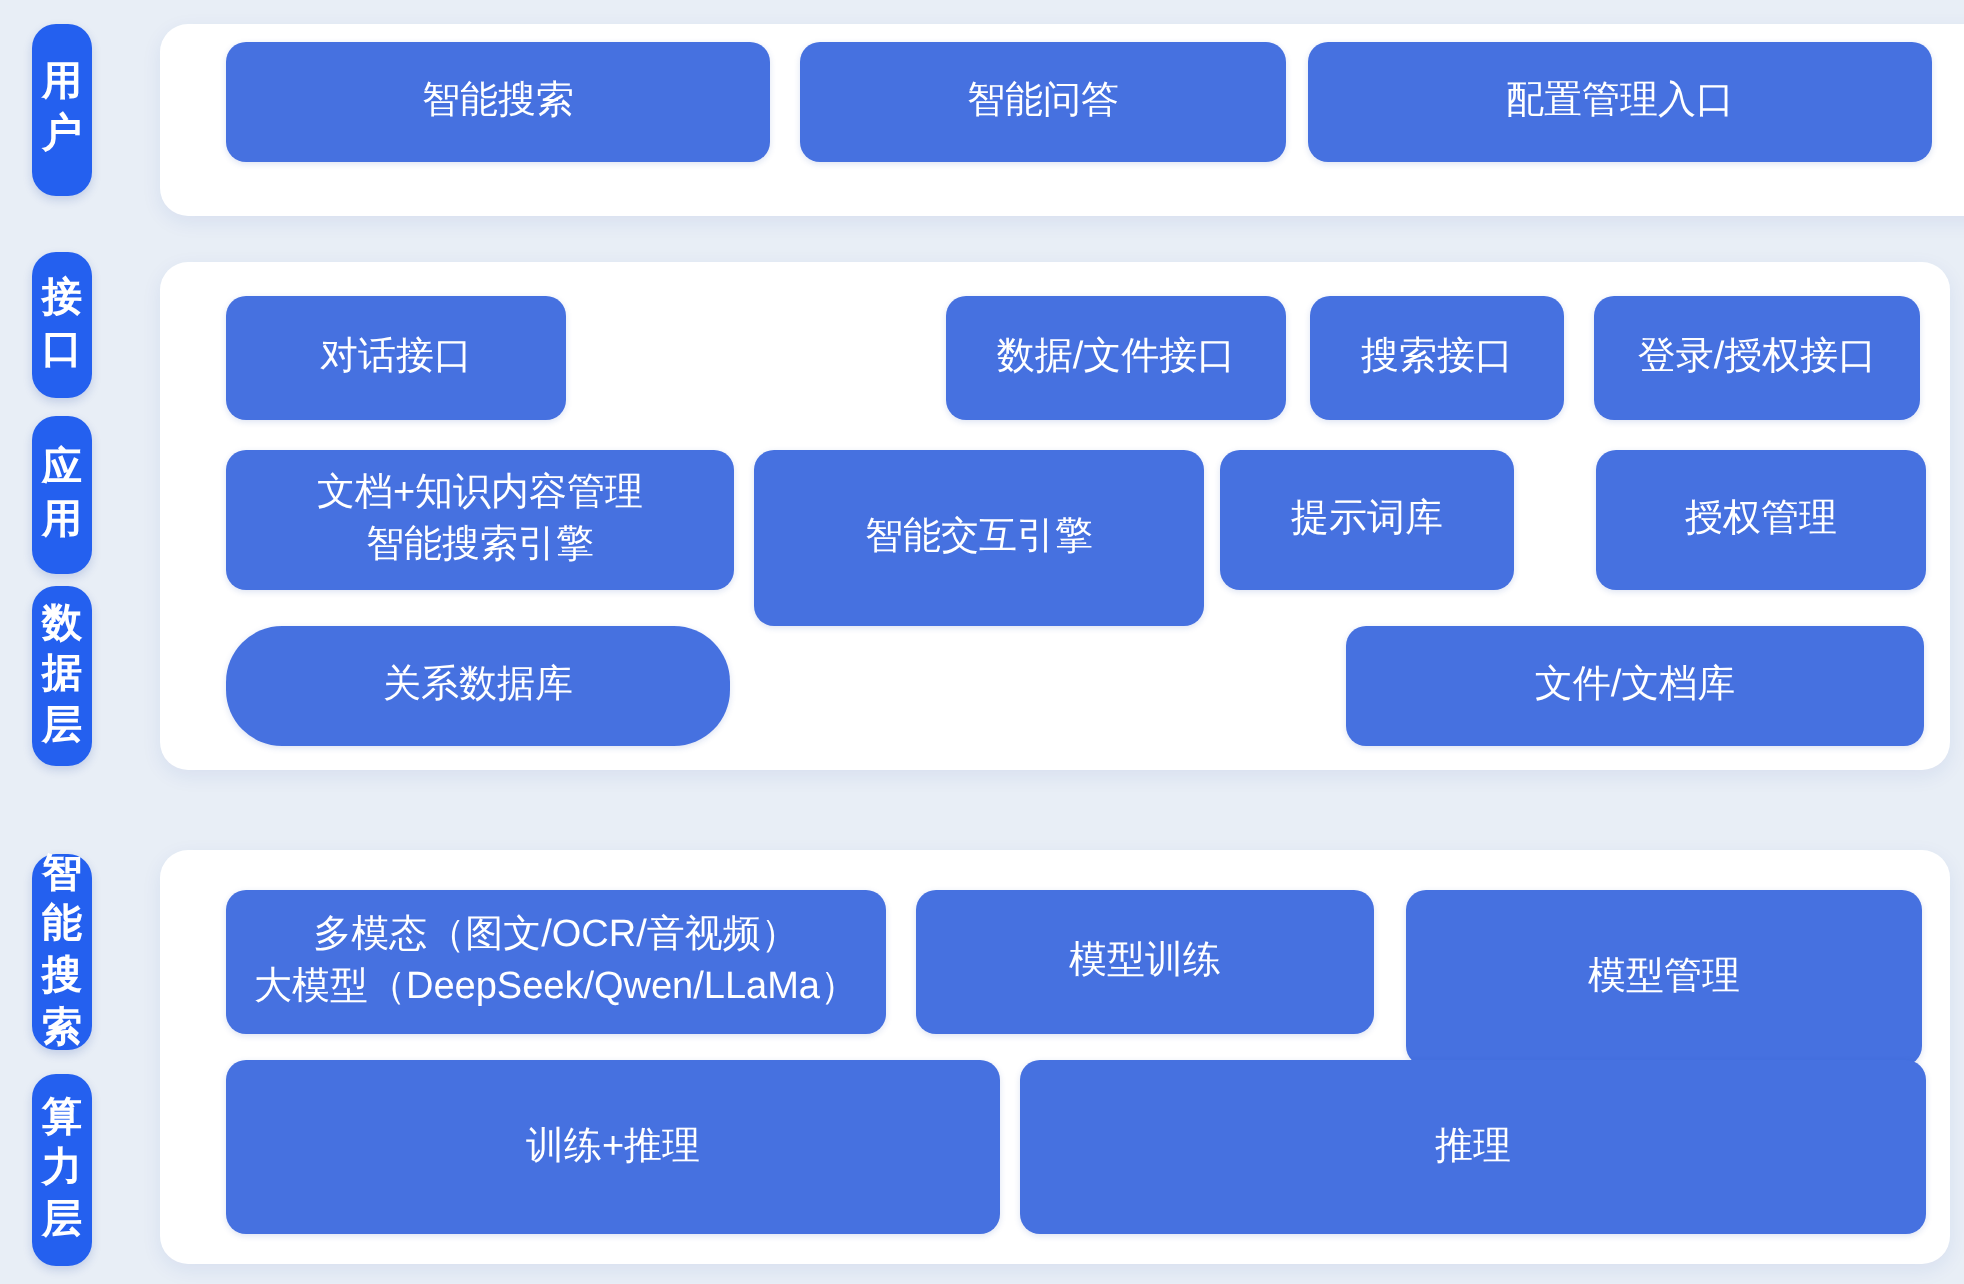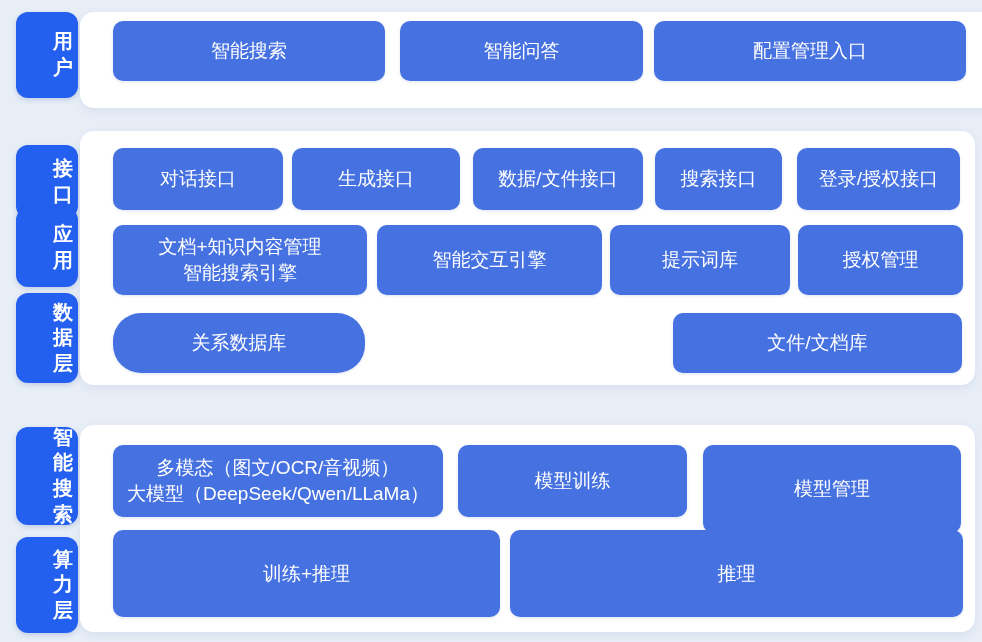--- a/index.html
+++ b/index.html
@@ -14,21 +14,20 @@
     overflow:hidden;
   }
   
   .layer-label{
     position:absolute;
     left:16px;width:30px;
     background:#2460ef;
     border-radius:12px;
     display:flex;align-items:center;justify-content:center;
     box-shadow:0 2px 5px rgba(20,60,160,0.18);
-    padding-left:32px;
   }
   .layer-label span{
     display:block;
     width:1.15em;
     color:#ffffff;
     font-size:20px;
     font-weight:bold;
     line-height:1.28;
     text-align:center;
     word-break:break-all;
@@ -57,21 +56,21 @@
   }
 </style>
 </head>
 <body>
 
 <div class="canvas">
 
   <div class="layer-label" style="top:12px;height:86px;">
     <span>用户</span>
   </div>
-  <div class="layer-label" style="top:145px;height:73px;">
+  <div class="layer-label" style="top:126px;height:73px;">
     <span>接口</span>
   </div>
   <div class="layer-label" style="top:208px;height:79px;">
     <span>应用</span>
   </div>
   <div class="layer-label" style="top:293px;height:90px;">
     <span>数据层</span>
   </div>
   <div class="layer-label" style="top:427px;height:98px;">
     <span>智能搜索</span>
@@ -90,41 +89,38 @@
     <div class="box" style="left:574px;top:9px;width:312px;height:60px;">
       <span>配置管理入口</span>
     </div>
   </div>
 
   <div class="panel" style="top:131px;height:254px;">
 
     <div class="box" style="left:33px;top:17px;width:170px;height:62px;">
       <span>对话接口</span>
     </div>
-    <div class="box" style="left:212px;top:17px;width:168px;height:62px;">
-      <span>生成接口</span>
-    </div>
     <div class="box" style="left:393px;top:17px;width:170px;height:62px;">
       <span>数据/文件接口</span>
     </div>
     <div class="box" style="left:575px;top:17px;width:127px;height:62px;">
       <span>搜索接口</span>
     </div>
     <div class="box" style="left:717px;top:17px;width:163px;height:62px;">
       <span>登录/授权接口</span>
     </div>
 
     <div class="box" style="left:33px;top:94px;width:254px;height:70px;">
       <span>文档+知识内容管理
 智能搜索引擎</span>
     </div>
-    <div class="box" style="left:297px;top:94px;width:225px;height:70px;">
+    <div class="box" style="left:297px;top:94px;width:225px;height:88px;">
       <span>智能交互引擎</span>
     </div>
-    <div class="box" style="left:530px;top:94px;width:180px;height:70px;">
+    <div class="box" style="left:530px;top:94px;width:147px;height:70px;">
       <span>提示词库</span>
     </div>
     <div class="box" style="left:718px;top:94px;width:165px;height:70px;">
       <span>授权管理</span>
     </div>
 
     <div class="box" style="left:33px;top:182px;width:252px;height:60px;border-radius:28px;">
       <span>关系数据库</span>
     </div>
     <div class="box" style="left:593px;top:182px;width:289px;height:60px;">

